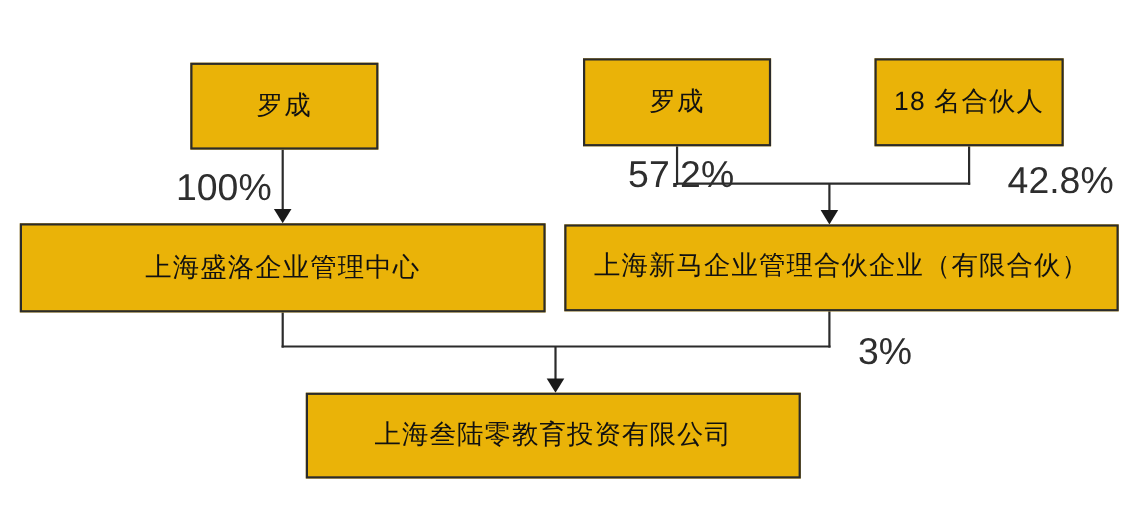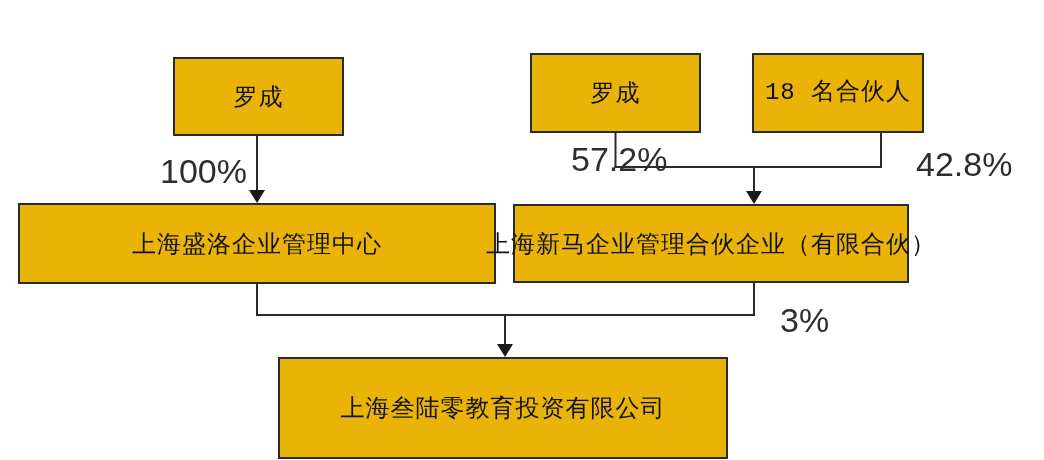--- a/index.html
+++ b/index.html
@@ -19,24 +19,24 @@
     box-sizing:border-box;
     border:2px solid #2b2b2b;
     background:#eab308;
     display:flex;align-items:center;justify-content:center;
     font-size:24px;line-height:1.25;color:#111111;
     letter-spacing:1px;white-space:nowrap;
     text-align:center;
   }
   .node-a{left:173px;top:57px;width:171px;height:79px;}
   .node-b{left:530px;top:53px;width:171px;height:80px;}
-  .node-c{left:752px;top:53px;width:172px;height:80px;font-family:Liberation Mono, monospace;}
+  .node-c{left:795px;top:53px;width:172px;height:80px;}
   .node-d{left:18px;top:203px;width:478px;height:81px;}
-  .node-e{left:513px;top:204px;width:396px;height:79px;}
-  .node-f{left:278px;top:357px;width:450px;height:102px;}
+  .node-e{left:513px;top:204px;width:504px;height:79px;font-family:Liberation Mono, monospace;}
+  .node-f{left:278px;top:357px;width:450px;height:78px;}
   .pct{
     position:absolute;
     font-size:34px;line-height:1;color:#2e2e2e;
     white-space:nowrap;letter-spacing:0px;
   }
   .pct-100{left:160px;top:154px;width:84px;text-align:right;}
   .pct-572{left:527px;top:142px;margin-left:44px;}
   .pct-428{left:916px;top:147px;}
   .pct-58{left:150px;top:303px;width:86px;text-align:right;}
   .pct-42{left:780px;top:303px;}

